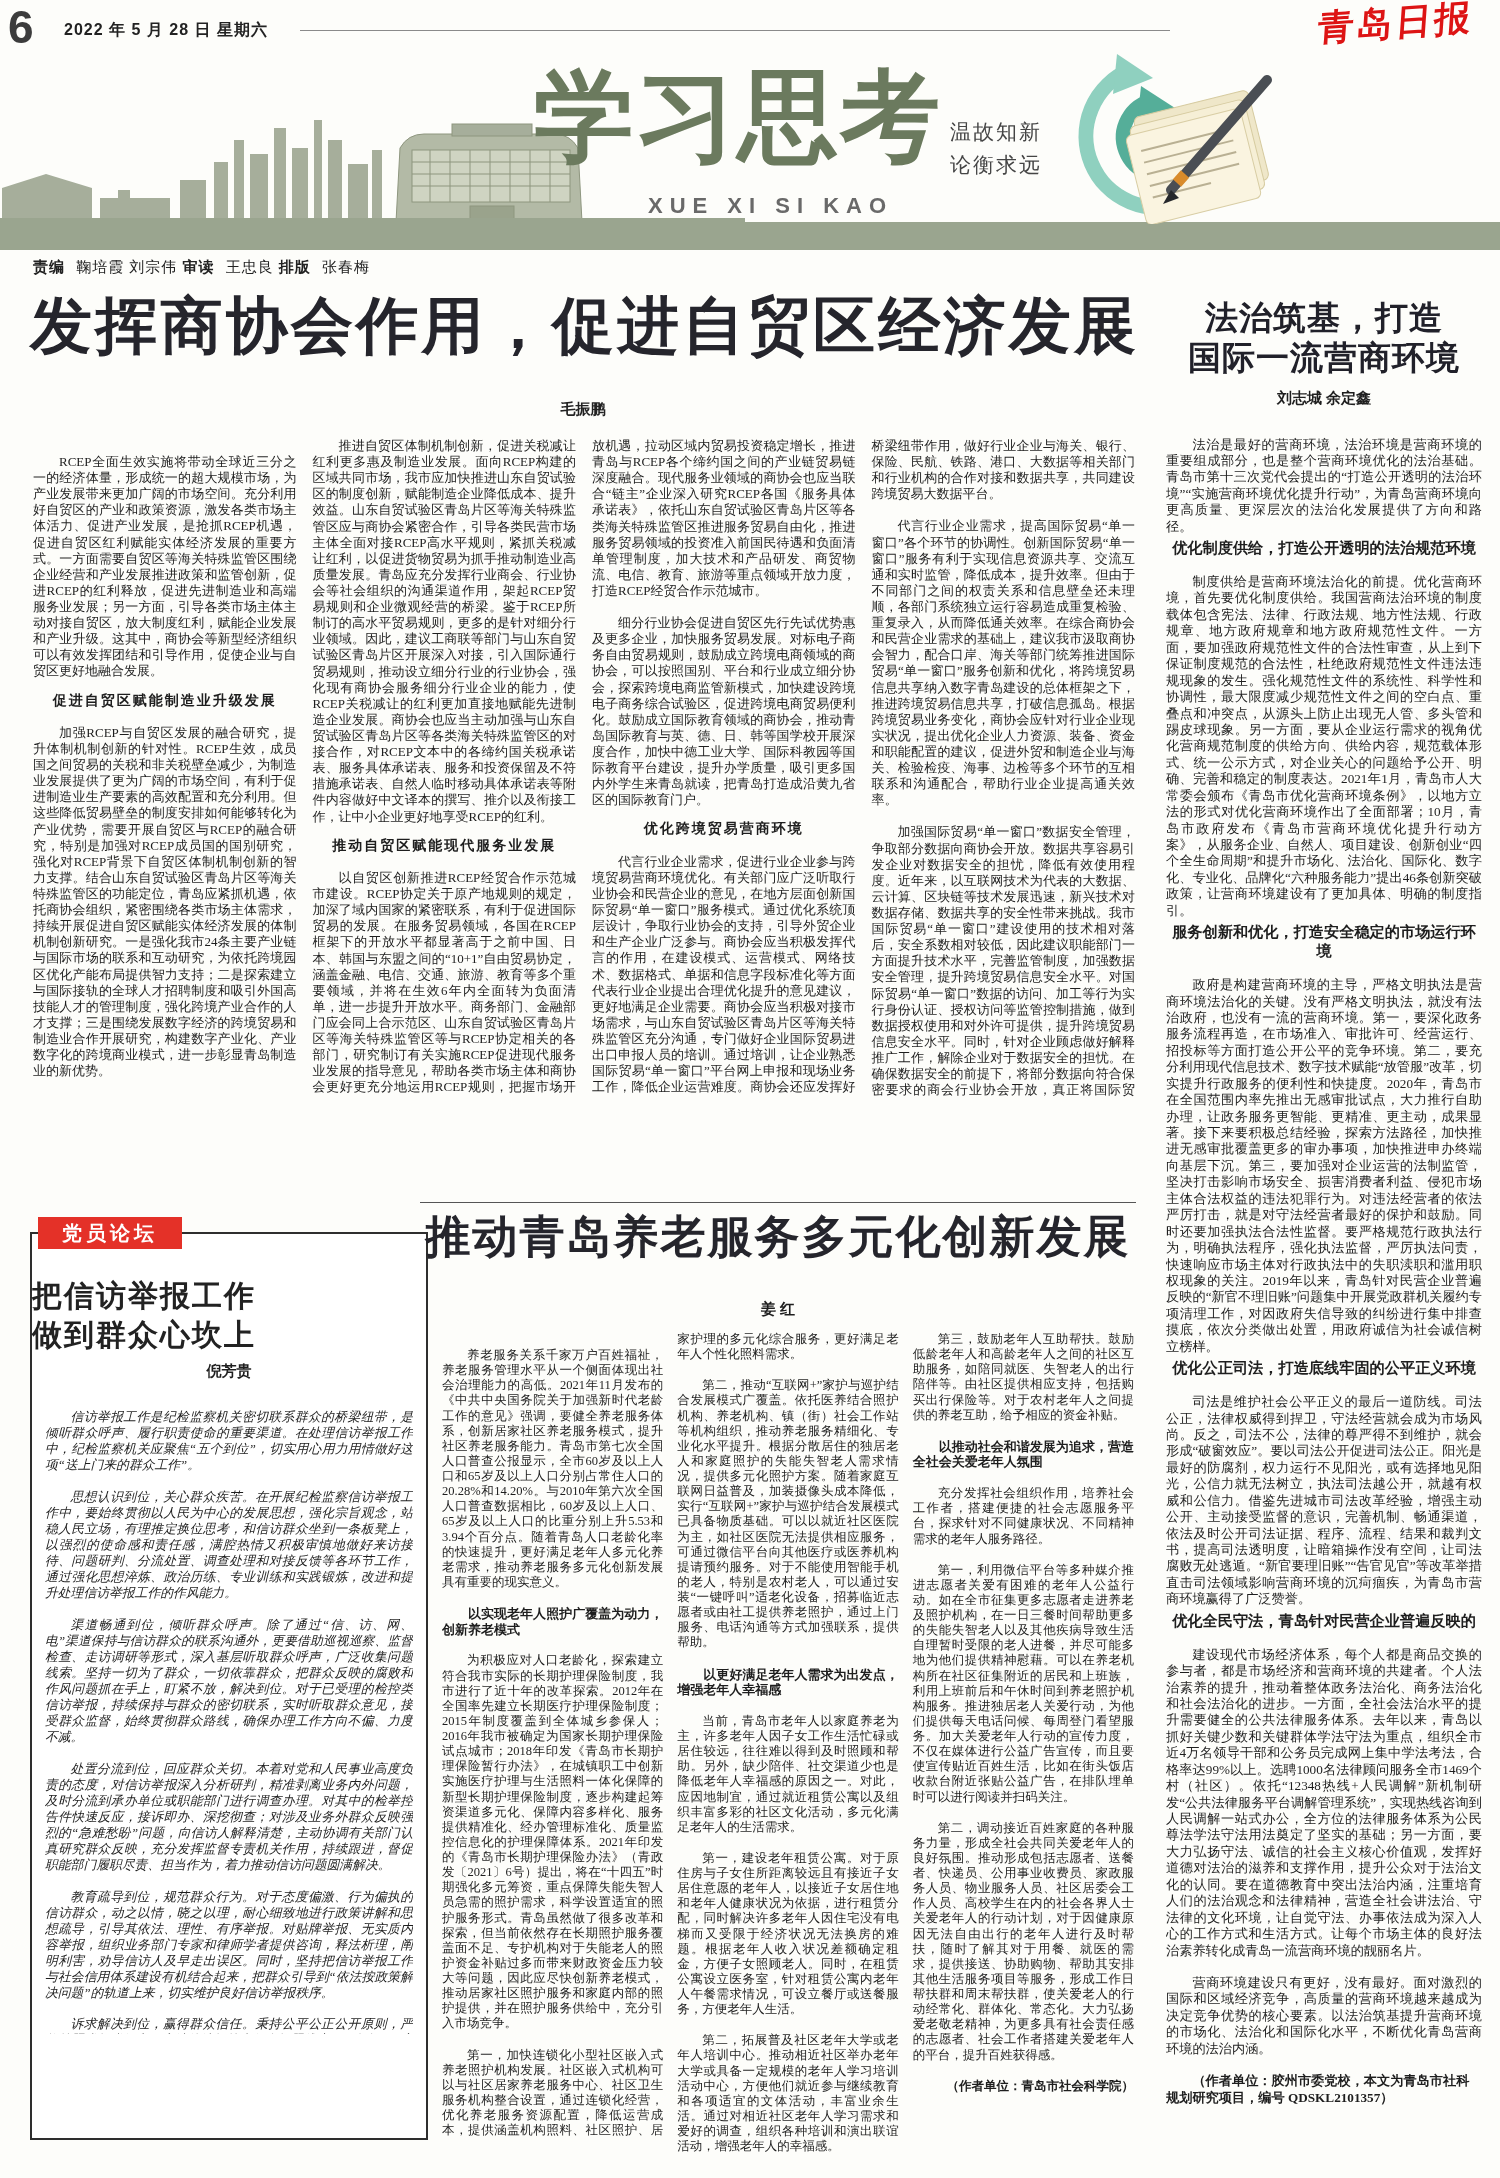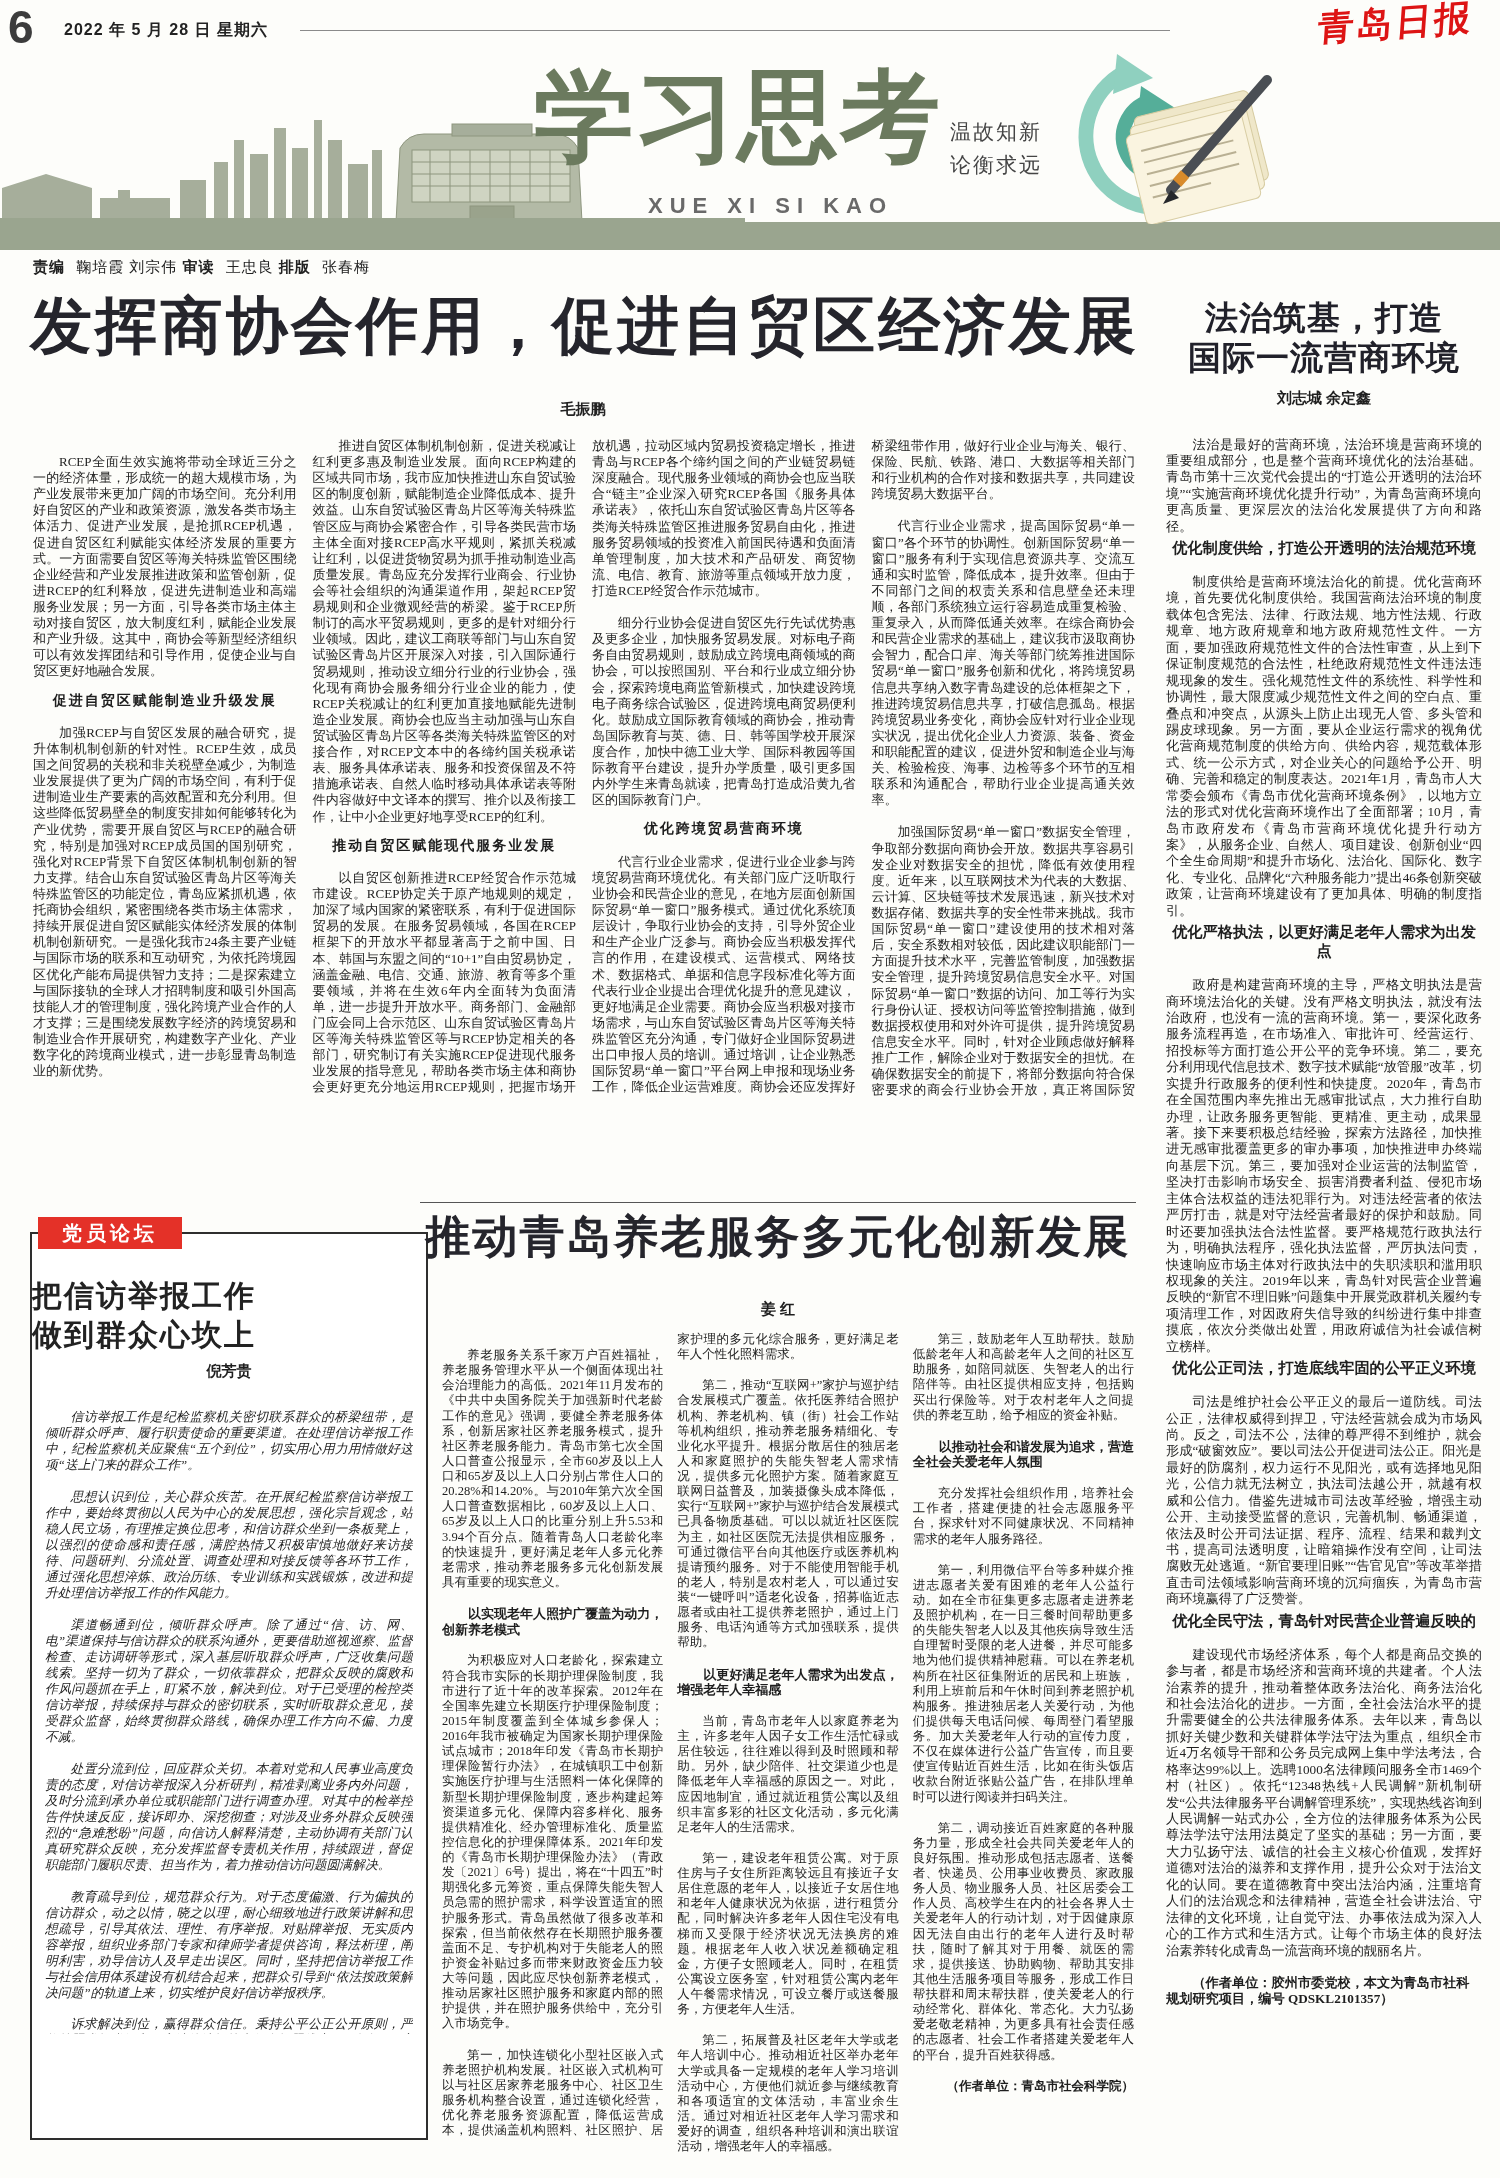--- a/index.html
+++ b/index.html
@@ -151,26 +151,27 @@
   <div class="abs law">
     <h2 class="law-title" style="margin:0;">
       <span>法治筑基，打造</span><br>
       <span>国际一流营商环境</span>
     </h2>
     <div class="law-authors">刘志城  余定鑫</div>
     <div class="body-cols" id="law-body">
         <p class="p">法治是最好的营商环境，法治环境是营商环境的重要组成部分，也是整个营商环境优化的法治基础。青岛市第十三次党代会提出的“打造公开透明的法治环境”“实施营商环境优化提升行动”，为青岛营商环境向更高质量、更深层次的法治化发展提供了方向和路径。</p>
         <p class="h">优化制度供给，打造公开透明的法治规范环境</p>
         <p class="p">制度供给是营商环境法治化的前提。优化营商环境，首先要优化制度供给。我国营商法治环境的制度载体包含宪法、法律、行政法规、地方性法规、行政规章、地方政府规章和地方政府规范性文件。一方面，要加强政府规范性文件的合法性审查，从上到下保证制度规范的合法性，杜绝政府规范性文件违法违规现象的发生。强化规范性文件的系统性、科学性和协调性，最大限度减少规范性文件之间的空白点、重叠点和冲突点，从源头上防止出现无人管、多头管和踢皮球现象。另一方面，要从企业运行需求的视角优化营商规范制度的供给方向、供给内容，规范载体形式、统一公示方式，对企业关心的问题给予公开、明确、完善和稳定的制度表达。2021年1月，青岛市人大常委会颁布《青岛市优化营商环境条例》，以地方立法的形式对优化营商环境作出了全面部署；10月，青岛市政府发布《青岛市营商环境优化提升行动方案》，从服务企业、自然人、项目建设、创新创业“四个全生命周期”和提升市场化、法治化、国际化、数字化、专业化、品牌化“六种服务能力”提出46条创新突破政策，让营商环境建设有了更加具体、明确的制度指引。</p>
-        <p class="h">优化严格执法，以更好满足老年人需求为出发点</p>
+        <p class="h">服务创新和优化，打造安全稳定的市场运行环境</p>
         <p class="p">政府是构建营商环境的主导，严格文明执法是营商环境法治化的关键。没有严格文明执法，就没有法治政府，也没有一流的营商环境。第一，要深化政务服务流程再造，在市场准入、审批许可、经营运行、招投标等方面打造公开公平的竞争环境。第二，要充分利用现代信息技术、数字技术赋能“放管服”改革，切实提升行政服务的便利性和快捷度。2020年，青岛市在全国范围内率先推出无感审批试点，大力推行自助办理，让政务服务更智能、更精准、更主动，成果显著。接下来要积极总结经验，探索方法路径，加快推进无感审批覆盖更多的审办事项，加快推进申办终端向基层下沉。第三，要加强对企业运营的法制监管，坚决打击影响市场安全、损害消费者利益、侵犯市场主体合法权益的违法犯罪行为。对违法经营者的依法严厉打击，就是对守法经营者最好的保护和鼓励。同时还要加强执法合法性监督。要严格规范行政执法行为，明确执法程序，强化执法监督，严厉执法问责，快速响应市场主体对行政执法中的失职渎职和滥用职权现象的关注。2019年以来，青岛针对民营企业普遍反映的“新官不理旧账”问题集中开展党政群机关履约专项清理工作，对因政府失信导致的纠纷进行集中排查摸底，依次分类做出处置，用政府诚信为社会诚信树立榜样。</p>
         <p class="h">优化公正司法，打造底线牢固的公平正义环境</p>
         <p class="p">司法是维护社会公平正义的最后一道防线。司法公正，法律权威得到捍卫，守法经营就会成为市场风尚。反之，司法不公，法律的尊严得不到维护，就会形成“破窗效应”。要以司法公开促进司法公正。阳光是最好的防腐剂，权力运行不见阳光，或有选择地见阳光，公信力就无法树立，执法司法越公开，就越有权威和公信力。借鉴先进城市司法改革经验，增强主动公开、主动接受监督的意识，完善机制、畅通渠道，依法及时公开司法证据、程序、流程、结果和裁判文书，提高司法透明度，让暗箱操作没有空间，让司法腐败无处逃遁。“新官要理旧账”“告官见官”等改革举措直击司法领域影响营商环境的沉疴痼疾，为青岛市营商环境赢得了广泛赞誉。</p>
         <p class="h">优化全民守法，青岛针对民营企业普遍反映的</p>
         <p class="p">建设现代市场经济体系，每个人都是商品交换的参与者，都是市场经济和营商环境的共建者。个人法治素养的提升，推动着整体政务法治化、商务法治化和社会法治化的进步。一方面，全社会法治水平的提升需要健全的公共法律服务体系。去年以来，青岛以抓好关键少数和关键群体学法守法为重点，组织全市近4万名领导干部和公务员完成网上集中学法考法，合格率达99%以上。选聘1000名法律顾问服务全市1469个村（社区）。依托“12348热线+人民调解”新机制研发“公共法律服务平台调解管理系统”，实现热线咨询到人民调解一站式办公，全方位的法律服务体系为公民尊法学法守法用法奠定了坚实的基础；另一方面，要大力弘扬守法、诚信的社会主义核心价值观，发挥好道德对法治的滋养和支撑作用，提升公众对于法治文化的认同。要在道德教育中突出法治内涵，注重培育人们的法治观念和法律精神，营造全社会讲法治、守法律的文化环境，让自觉守法、办事依法成为深入人心的工作方式和生活方式。让每个市场主体的良好法治素养转化成青岛一流营商环境的靓丽名片。</p>
+        <p class="p">营商环境建设只有更好，没有最好。面对激烈的国际和区域经济竞争，高质量的营商环境越来越成为决定竞争优势的核心要素。以法治筑基提升营商环境的市场化、法治化和国际化水平，不断优化青岛营商环境的法治内涵。</p>
         <p class="attr">（作者单位：胶州市委党校，本文为青岛市社科规划研究项目，编号 QDSKL2101357）</p>
       </div>
   </div>
 
   <div class="abs forum">
     <div class="forum-tab">党员论坛</div>
     <h3 class="forum-title" style="margin-bottom:0;">
       <span>把信访举报工作</span><br>
       <span>做到群众心坎上</span>
     </h3>

